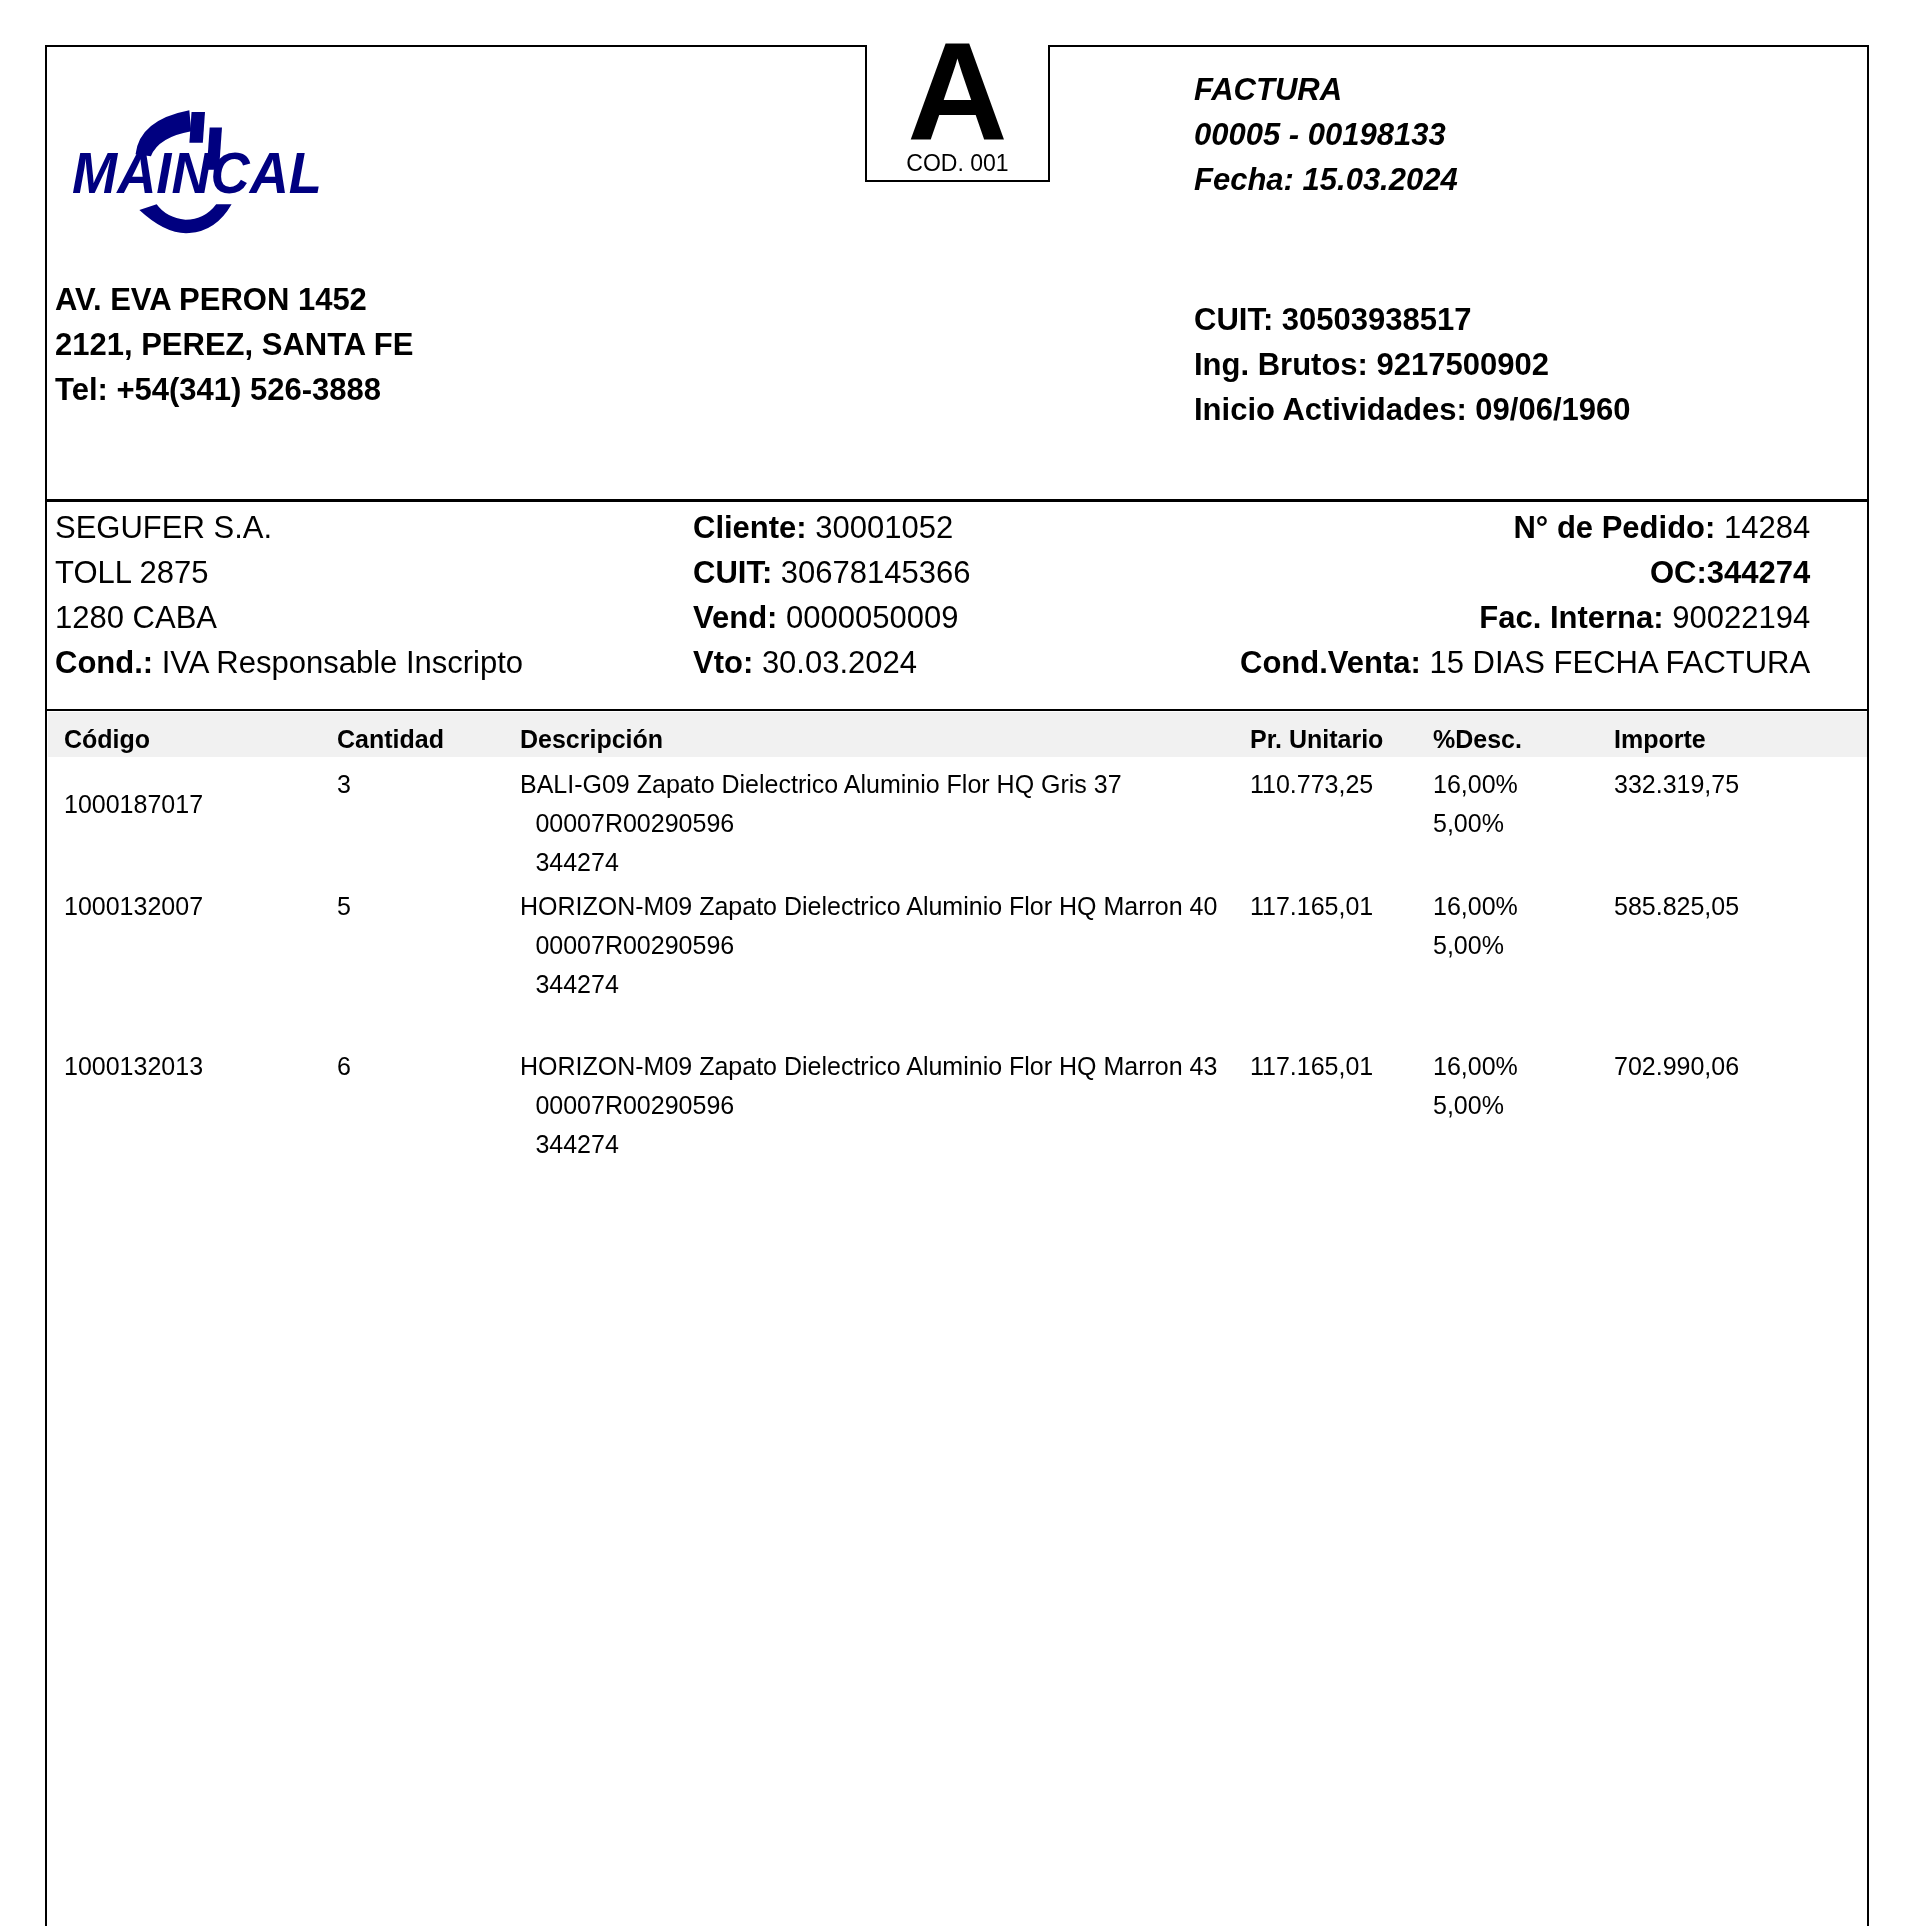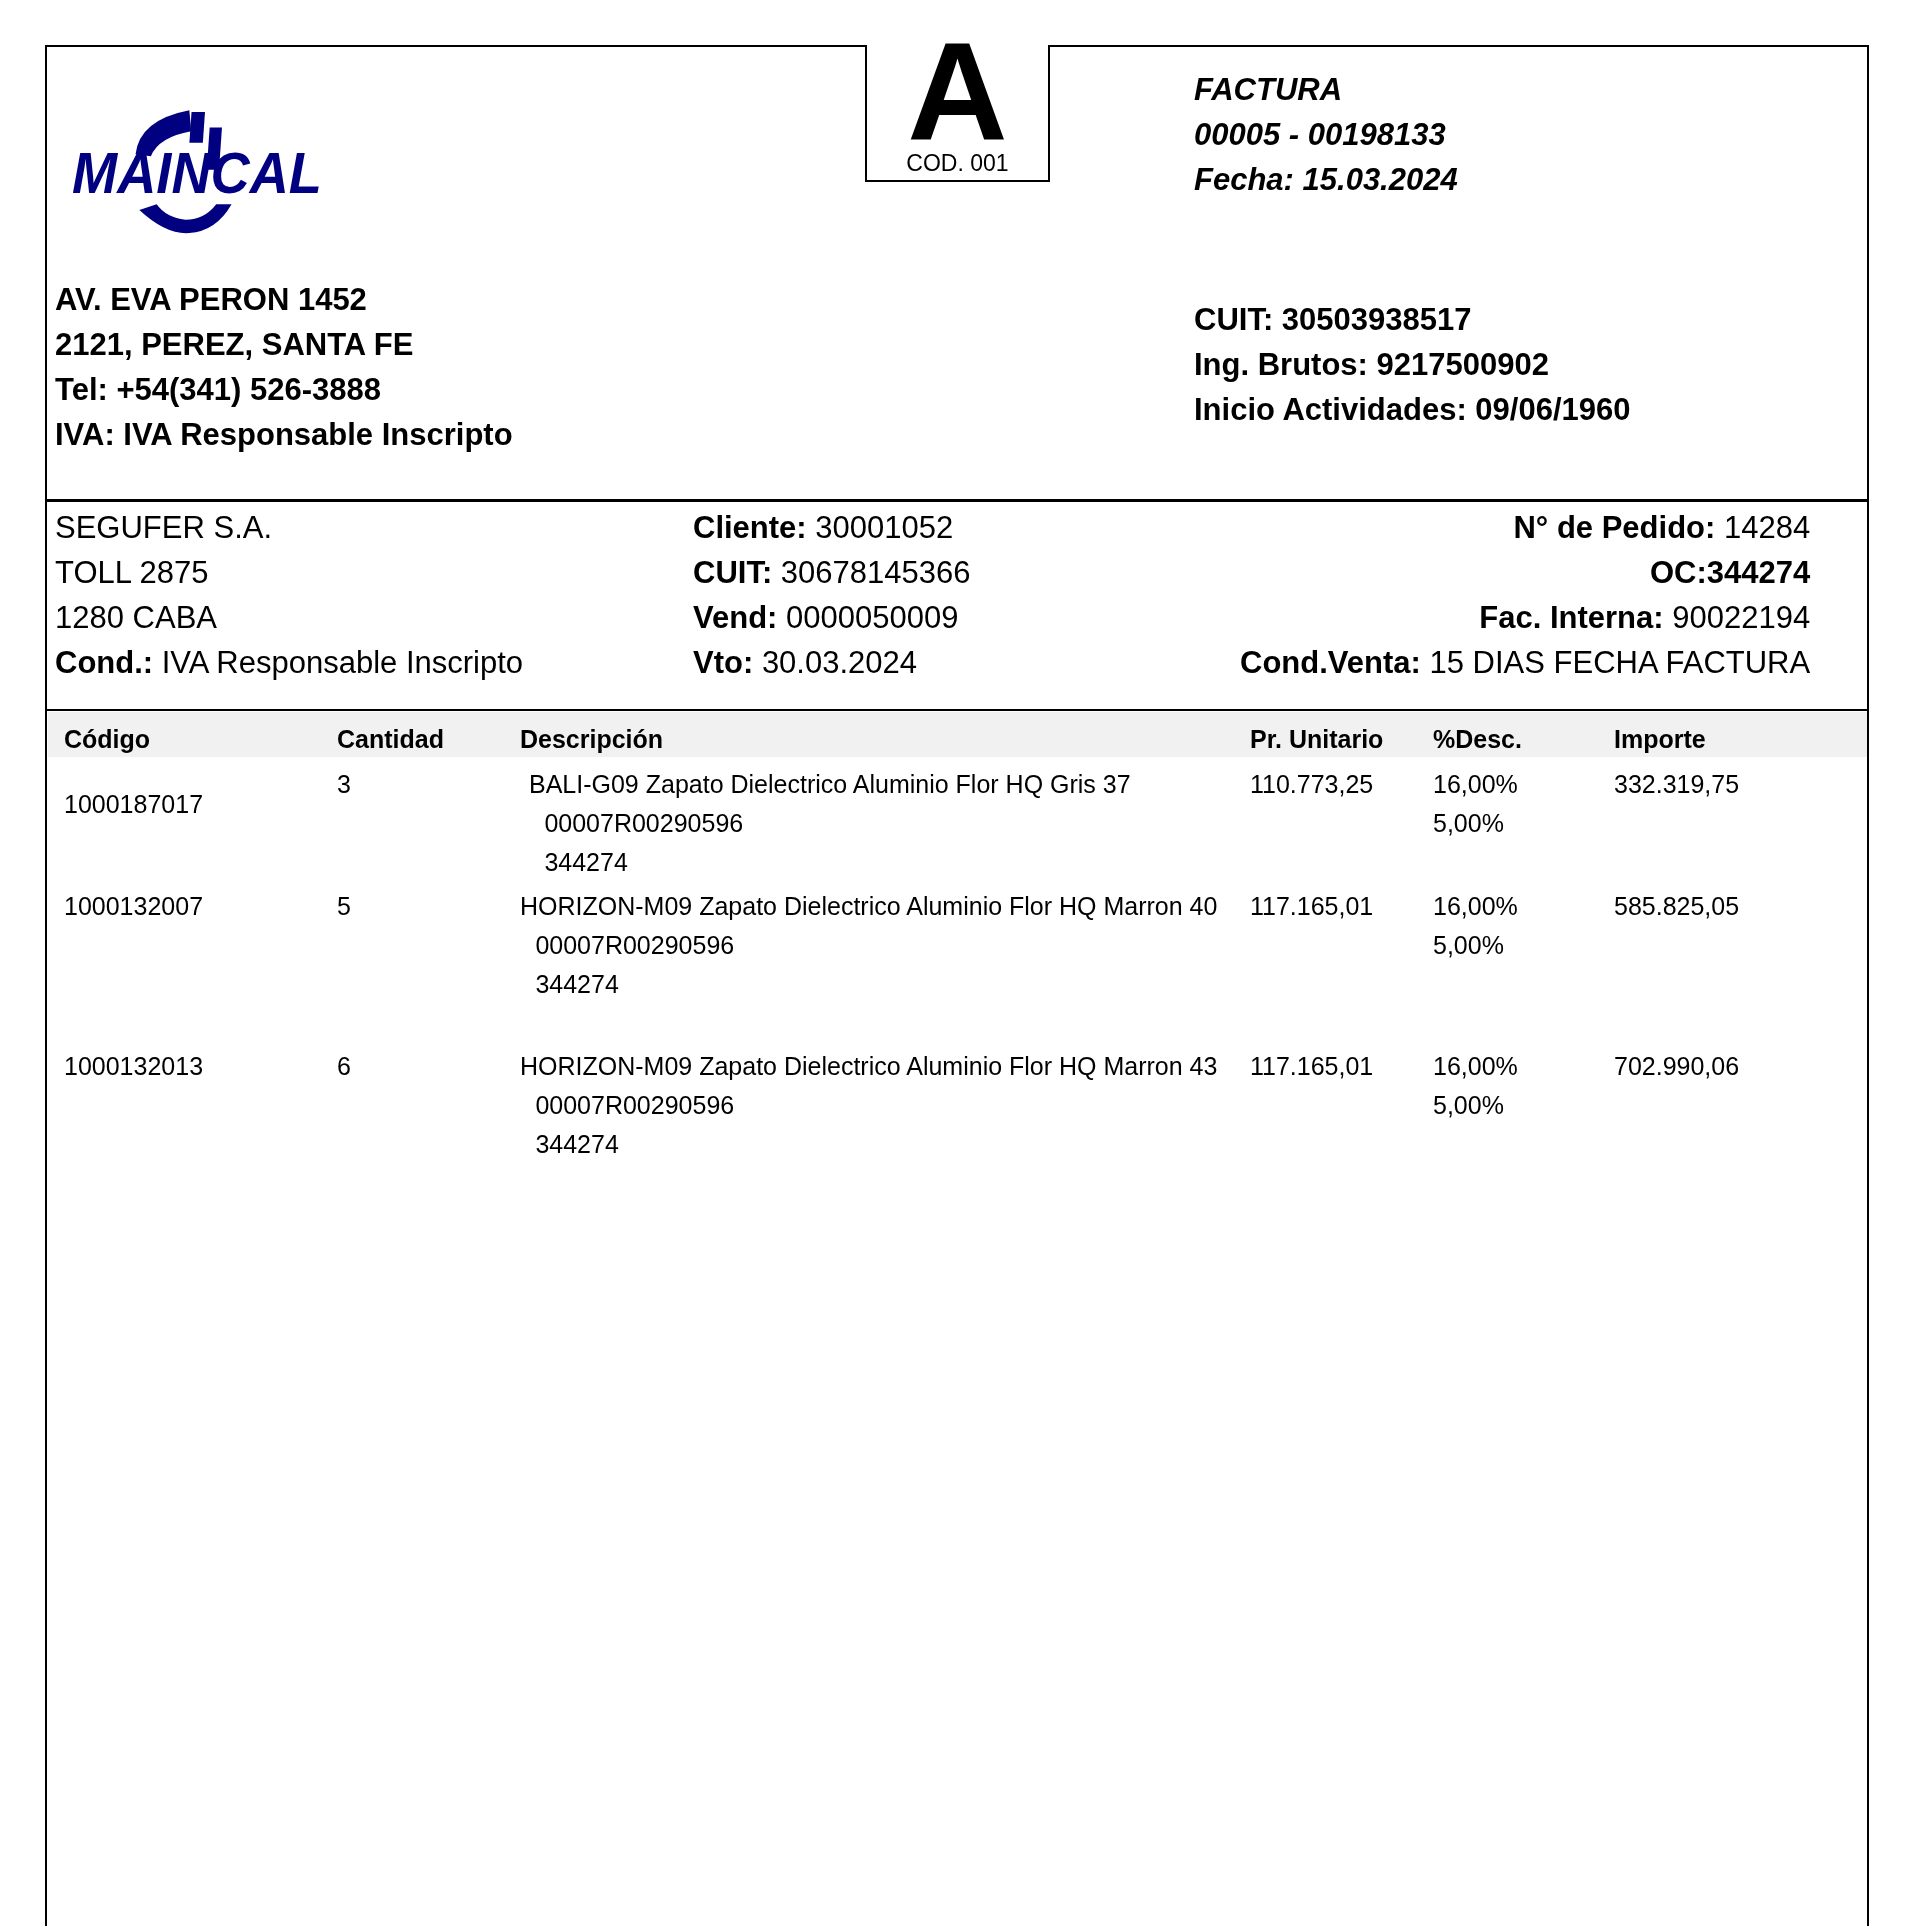--- a/index.html
+++ b/index.html
@@ -73,21 +73,20 @@
 <div class="abs hdr-text issuer-right-top">
   <div>FACTURA</div>
   <div>00005 - 00198133</div>
   <div><span>Fecha:</span> <span>15.03.2024</span></div>
 </div>
 
 <div class="abs hdr-text issuer-left">
   <div>AV. EVA PERON 1452</div>
   <div>2121, PEREZ, SANTA FE</div>
   <div>Tel: +54(341) 526-3888</div>
-  <div>IVA: IVA Responsable Inscripto</div>
 </div>
 
 <div class="abs hdr-text issuer-right-bot">
   <div>CUIT: 30503938517</div>
   <div>Ing. Brutos: 9217500902</div>
   <div>Inicio Actividades: 09/06/1960</div>
 </div>
 
 <div class="hline" style="top:499px;"></div>
 
@@ -115,21 +114,21 @@
 <div class="thead"></div>
 <div class="th col-code">Código</div>
 <div class="th col-qty">Cantidad</div>
 <div class="th col-desc">Descripción</div>
 <div class="th col-price">Pr. Unitario</div>
 <div class="th col-disc">%Desc.</div>
 <div class="th col-amt">Importe</div>
 
 <div class="td col-code" style="top:785px;">1000187017</div>
 <div class="td col-qty" style="top:765px;">3</div>
-<div class="td col-desc desc-block" style="top:765px;margin-left:9px;">
+<div class="td col-desc desc-block" style="top:765px;">
   <div>BALI-G09 Zapato Dielectrico Aluminio Flor HQ Gris 37</div>
   <div class="sub">00007R00290596</div>
   <div class="sub">344274</div>
 </div>
 <div class="td col-price" style="top:765px;">110.773,25</div>
 <div class="td col-disc" style="top:765px;">
   <div>16,00%</div>
     <div>5,00%</div>
 </div>
 <div class="td col-amt" style="top:765px;">332.319,75</div>

